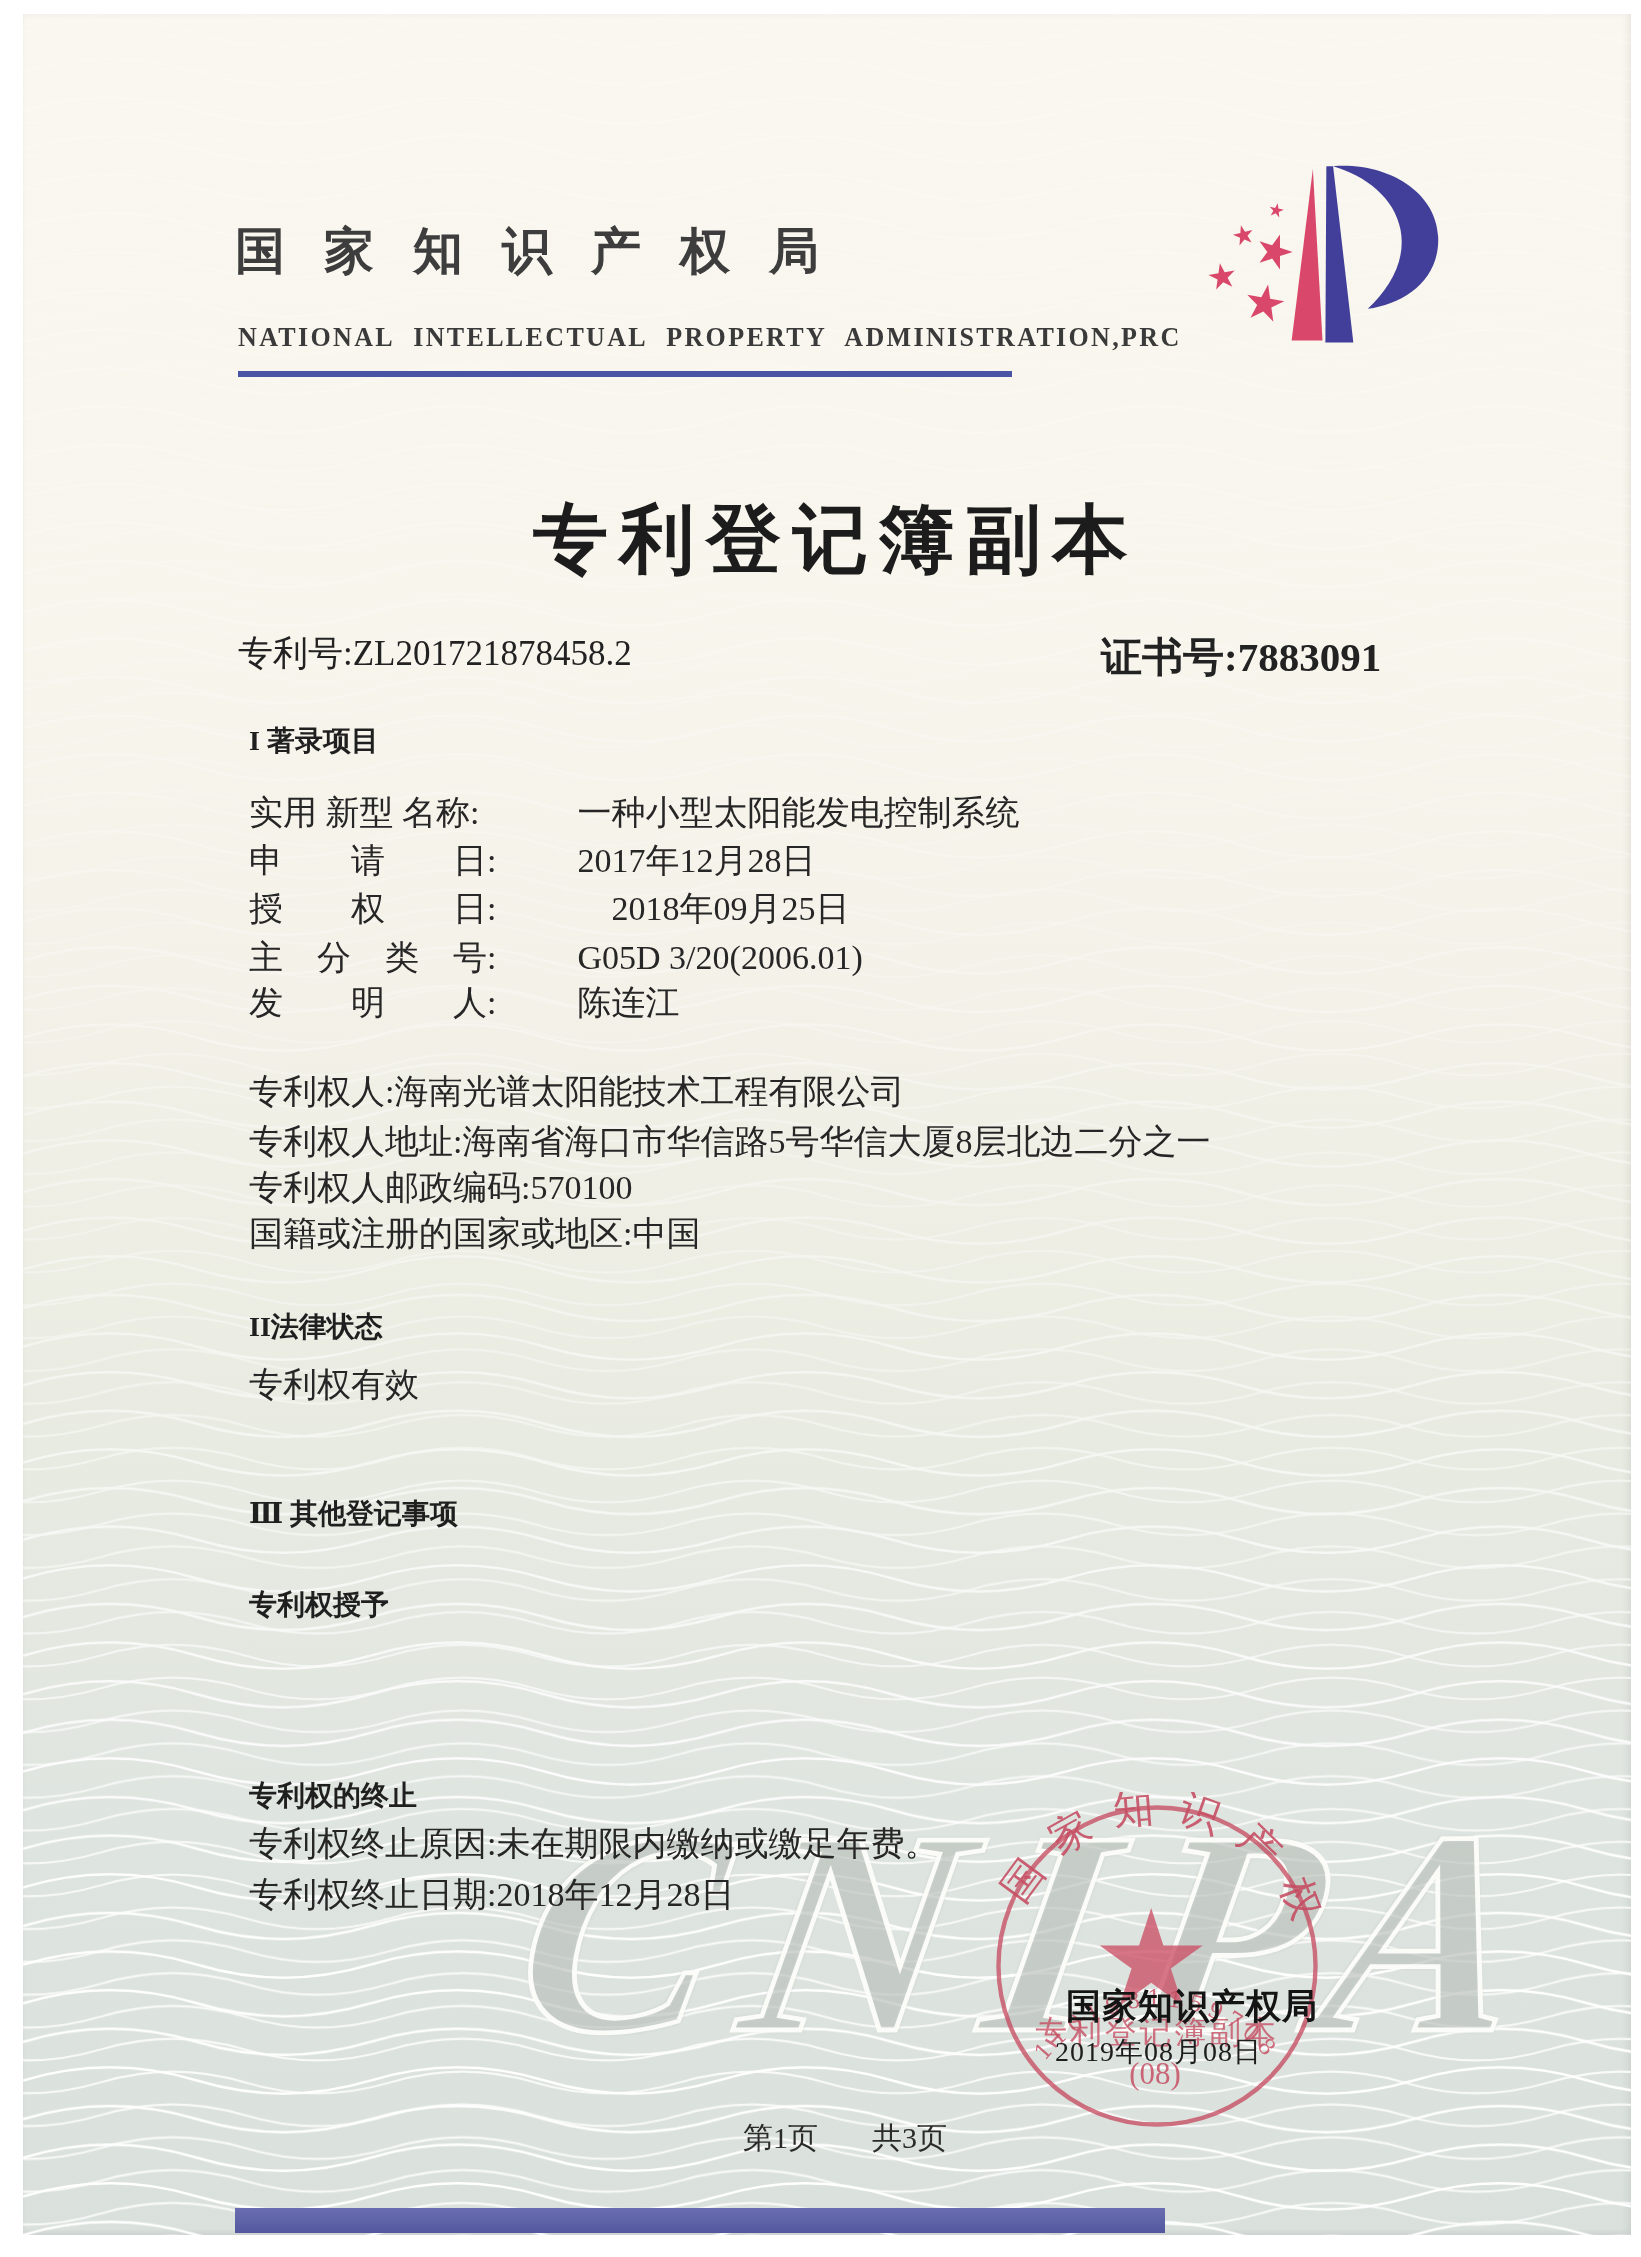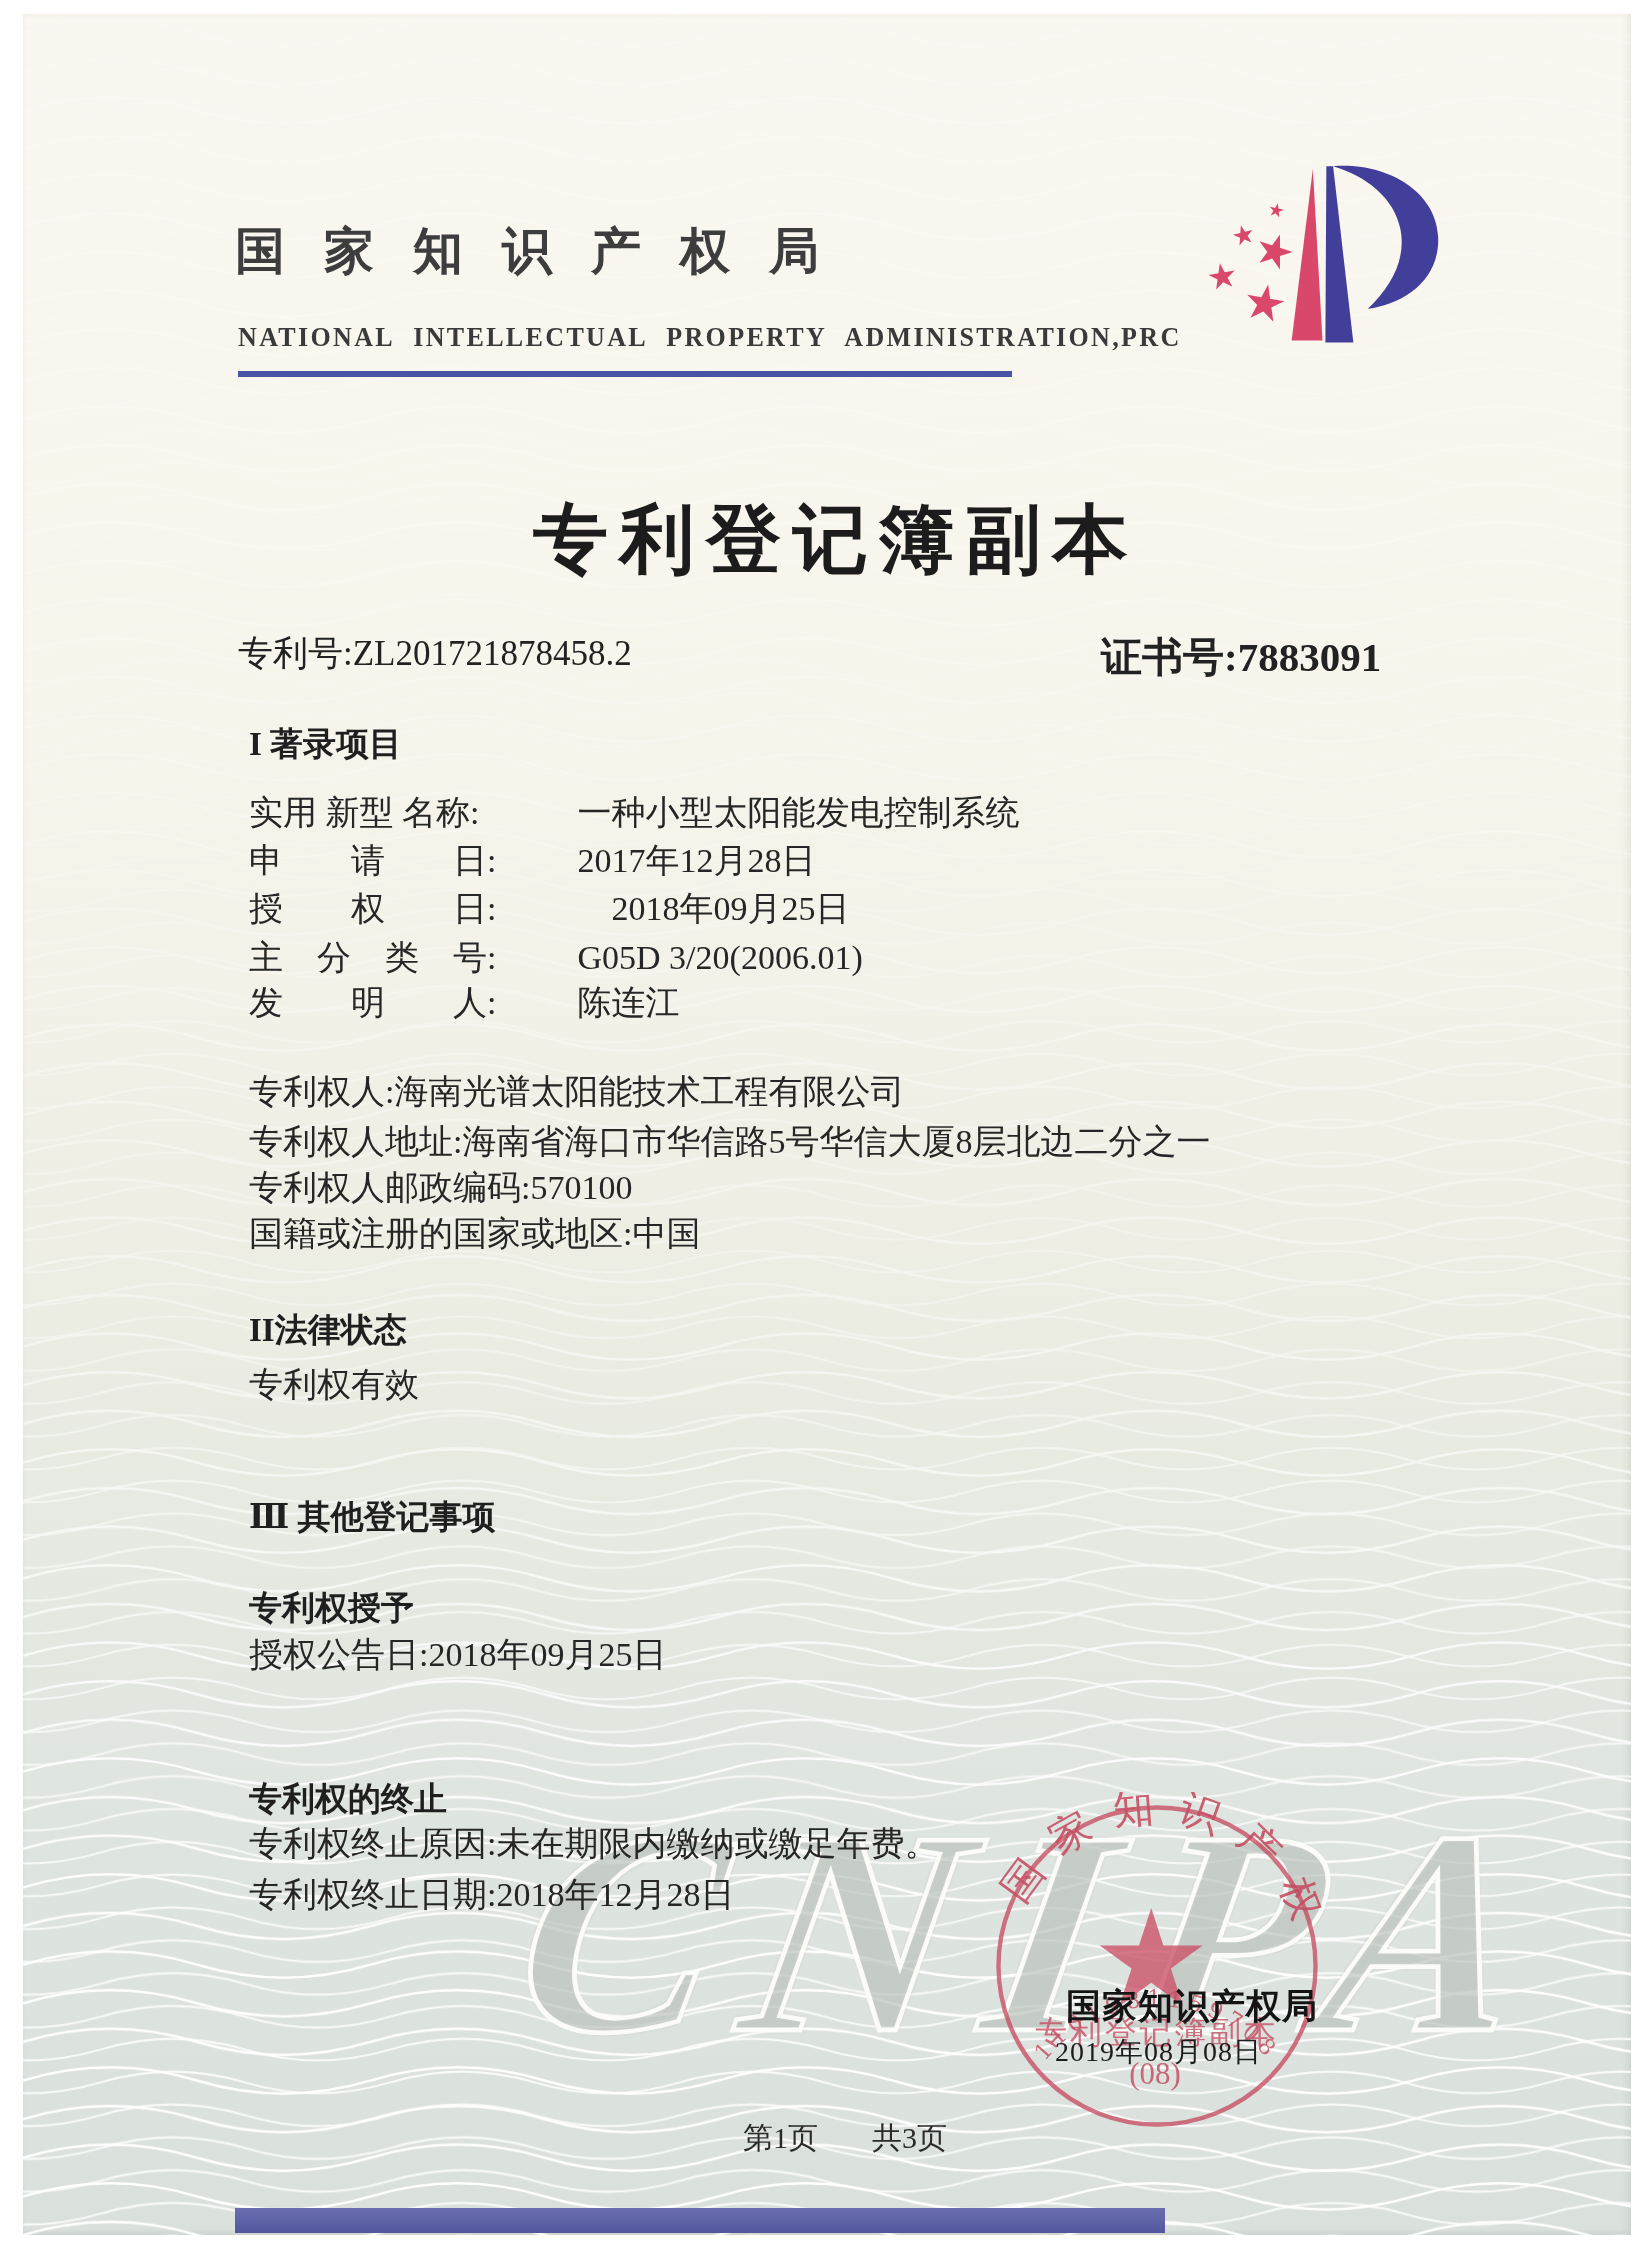--- a/index.html
+++ b/index.html
@@ -18,21 +18,21 @@
     -webkit-mask-image:linear-gradient(180deg,rgba(0,0,0,.22) 0%,rgba(0,0,0,.25) 40%,rgba(0,0,0,.45) 58%,rgba(0,0,0,.8) 74%,rgba(0,0,0,1) 88%);
     mask-image:linear-gradient(180deg,rgba(0,0,0,.22) 0%,rgba(0,0,0,.25) 40%,rgba(0,0,0,.45) 58%,rgba(0,0,0,.8) 74%,rgba(0,0,0,1) 88%);
   }
   .abs{position:absolute;}
   .agency-cn{left:235px;top:218px;font-size:50px;font-weight:600;letter-spacing:39px;color:#3d3d3d;white-space:nowrap;}
   .agency-en{left:238px;top:321px;font-size:28px;font-weight:600;letter-spacing:2.5px;word-spacing:11.6px;color:#3a3a3a;white-space:nowrap;transform:scaleX(.93);transform-origin:left top;}
   .hrule{left:238px;top:371px;width:774px;height:5.8px;background:#4a54a4;}
   .doc-title{left:498px;top:490px;width:676px;text-align:center;font-size:75px;font-weight:700;letter-spacing:11.6px;color:#1c1c1c;white-space:nowrap;}
   .num-patent{left:238px;top:630px;font-size:35px;font-weight:400;color:#222;white-space:nowrap;}
   .num-cert{left:1101px;top:630px;font-size:41px;font-weight:600;color:#222;white-space:nowrap;}
-  .h-bold{font-size:33px;font-weight:700;color:#1f1f1f;white-space:nowrap;text-align:right;}
+  .h-bold{font-size:28px;font-weight:700;color:#1f1f1f;white-space:nowrap;text-align:right;}
   .body-t{font-size:34px;font-weight:400;color:#262626;white-space:nowrap;}
   .s1-head{left:249px;top:722px;}
   .frow{left:249px;white-space:nowrap;}
   .frow .lbl{display:inline-block;min-width:249px;}
   .s2-head{left:249px;top:1308px;}
   .s2-status{left:249px;top:1362px;}
   .s3-head{left:249px;top:1495px;}
   .g-head{left:249px;top:1586px;}
   .g-line{left:249px;top:1632px;}
   .t-head{left:249px;top:1777px;}
@@ -124,21 +124,20 @@
   </div>
   <div class="abs body-t doc-text" style="left:249px;top:1119px">专利权人地址:海南省海口市华信路5号华信大厦8层北边二分之一</div>
   <div class="abs body-t doc-text" style="left:249px;top:1165px">专利权人邮政编码:570100</div>
   <div class="abs body-t doc-text" style="left:249px;top:1211px">国籍或注册的国家或地区:中国</div>
 
   <div class="abs h-bold s2-head doc-text">II法律状态</div>
   <div class="abs body-t s2-status doc-text">专利权有效</div>
 
   <div class="abs h-bold s3-head doc-text">Ⅲ 其他登记事项</div>
   <div class="abs h-bold g-head doc-text">专利权授予</div>
-  <div class="abs body-t g-line doc-text">授权公告日:2018年09月25日</div>
   <div class="abs h-bold t-head doc-text">专利权的终止</div>
   <div class="abs body-t t-reason doc-text">专利权终止原因:未在期限内缴纳或缴足年费。</div>
   <div class="abs body-t t-date doc-text">专利权终止日期:2018年12月28日</div>
 
   <svg class="abs stamp-svg" viewBox="0 0 360 360" xmlns="http://www.w3.org/2000/svg">
     <defs>
       <path id="arcTop" d="M 57,94 A 150 150 0 0 1 321,129" fill="none"></path>
       <path id="arcBottom" d="M 68,274 A 146 146 0 0 1 292,274" fill="none"></path>
     </defs>
     <circle cx="180" cy="180" r="164" fill="none" stroke="#c4435a" stroke-width="4.5" opacity=".8"></circle>

